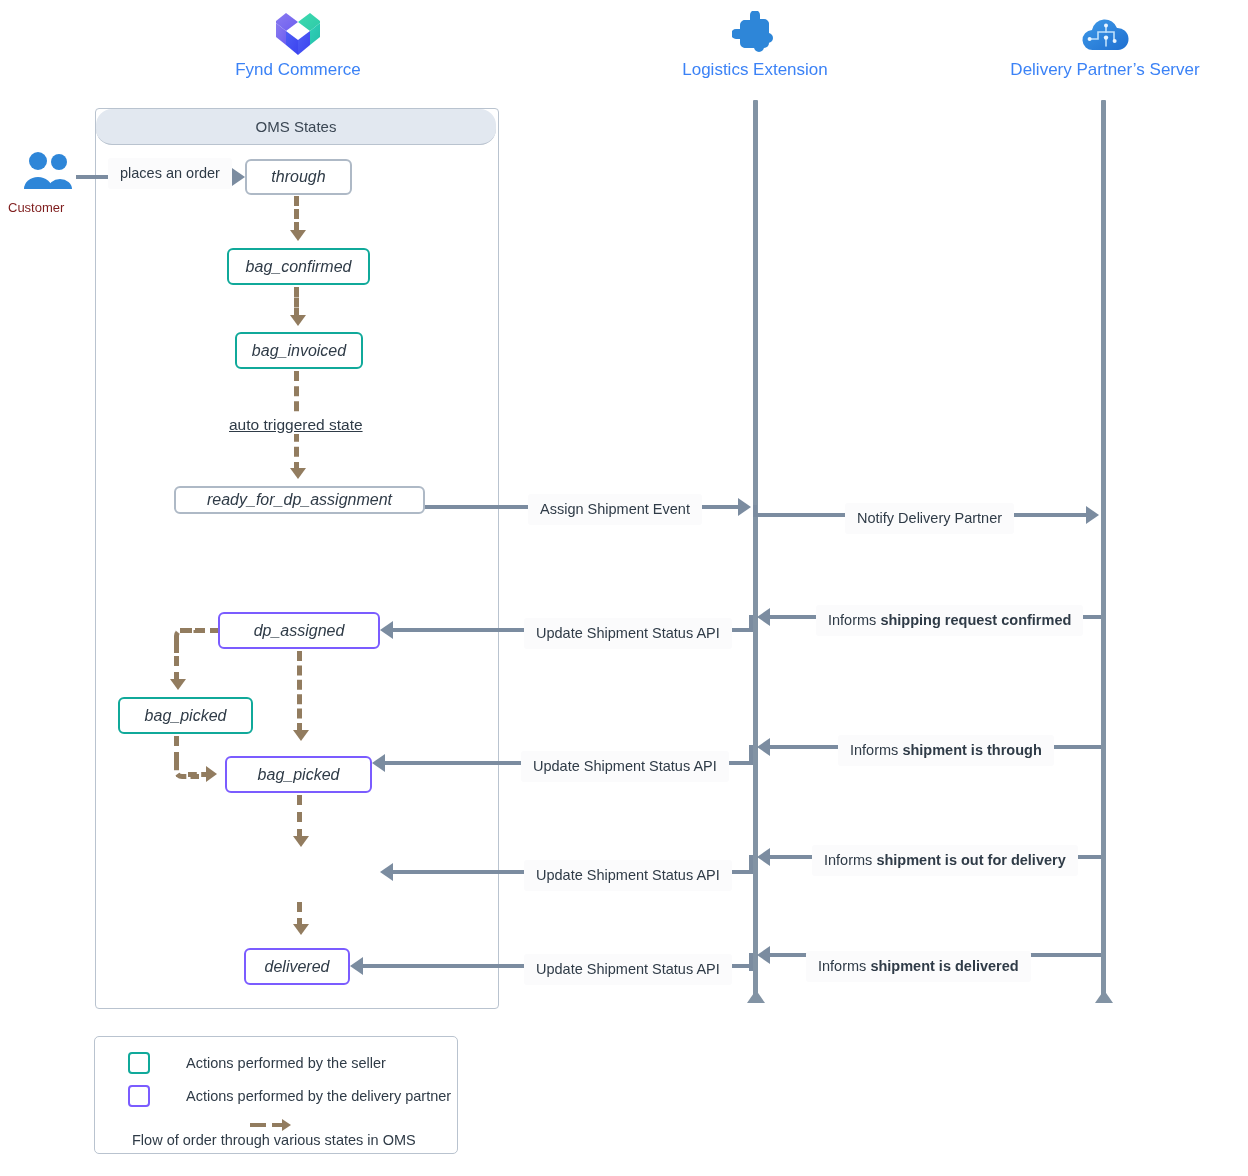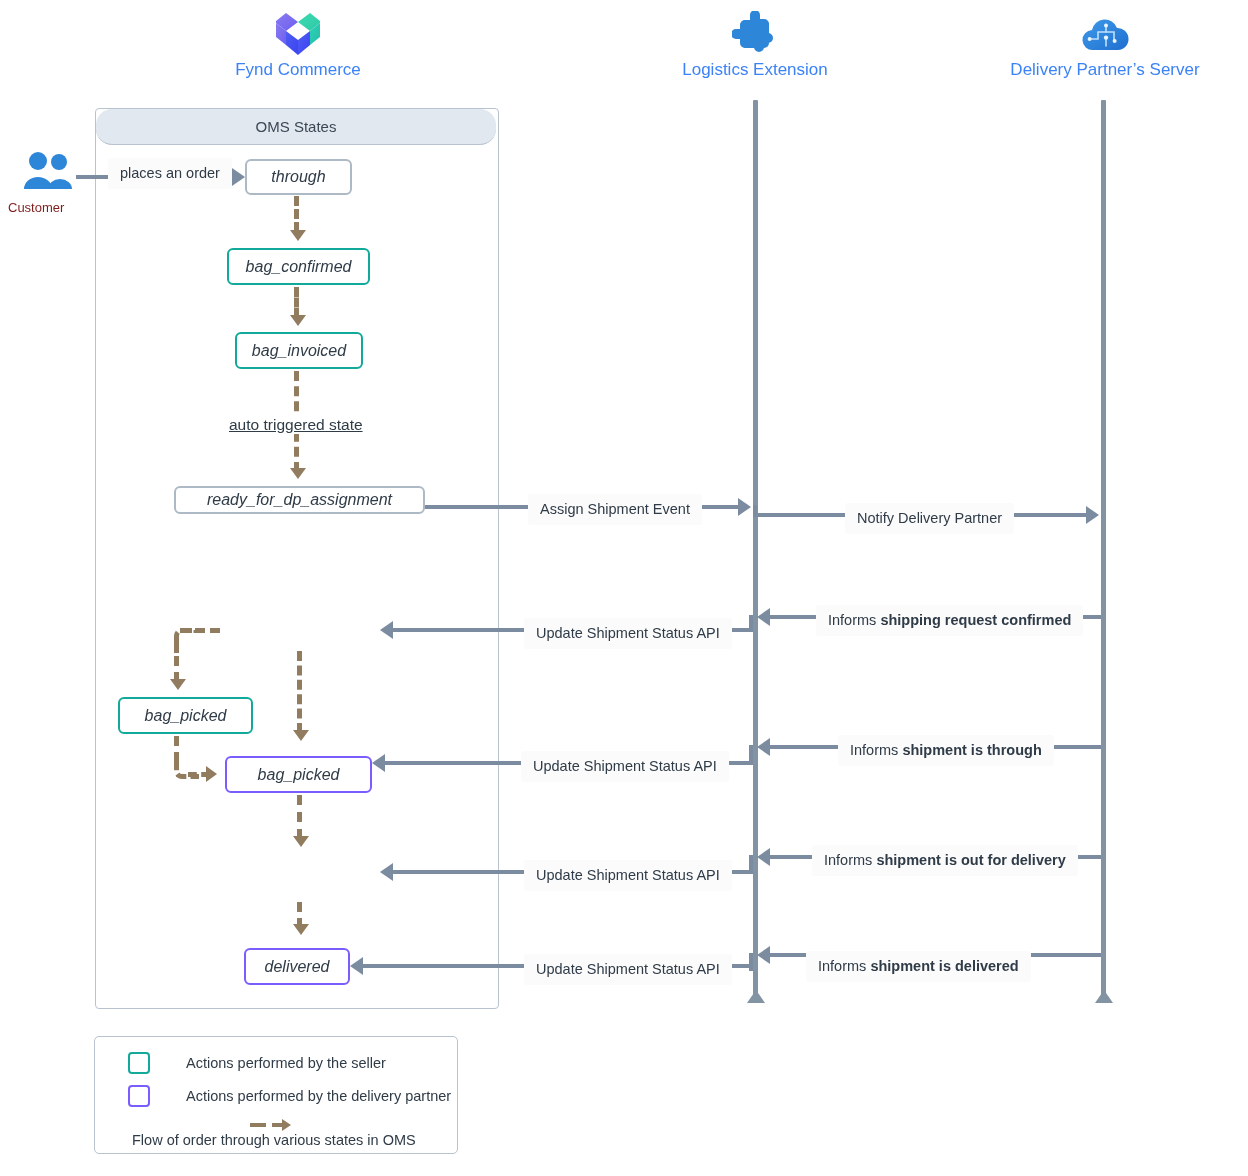--- a/index.html
+++ b/index.html
@@ -184,20 +184,23 @@
   </div>
 
   <div class="state teal" style="left:235px;top:332px;width:128px;height:37px;">
     <span>bag_invoiced</span>
   </div>
 
   <div class="state gray" style="left:162px;top:486px;width:251px;height:28px;margin-left:12px;">
     <span>ready_for_dp_assignment</span>
   </div>
 
+  <div class="state purple" style="left:218px;top:612px;width:162px;height:37px;">
+    <span>dp_assigned</span>
+  </div>
 
   <div class="state teal" style="left:118px;top:697px;width:135px;height:37px;">
     <span>bag_picked</span>
   </div>
 
   <div class="state purple" style="left:225px;top:756px;width:147px;height:37px;">
     <span>bag_picked</span>
   </div>
 
 

